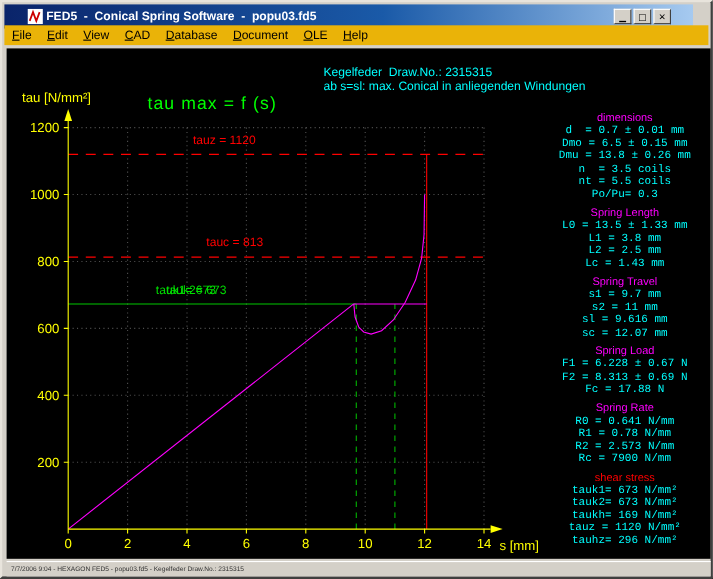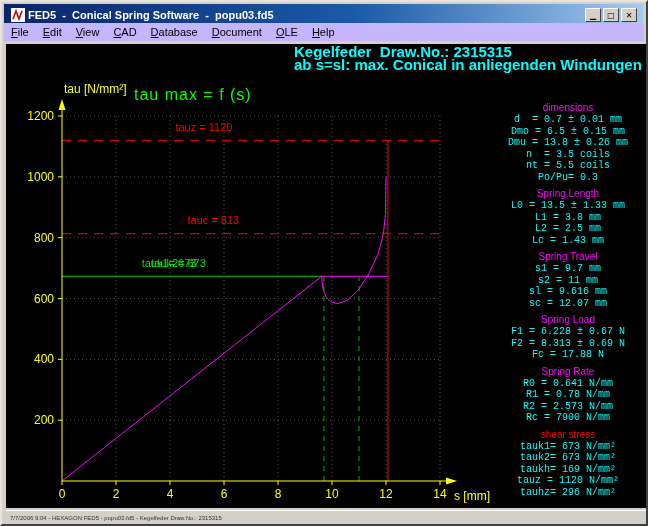--- a/index.html
+++ b/index.html
@@ -1,35 +1,35 @@
 <!DOCTYPE html>
 <html><head>
 <meta charset="utf-8">
 <style>
   * { margin:0; padding:0; box-sizing:border-box; }
   html,body { width:648px; height:526px; background:#000; font-family:"Liberation Sans", sans-serif; }
   .window { position:relative; width:648px; height:526px; background:#d4d0c8;
             border:2px solid; border-color:#e8e4dc #404040 #404040 #e8e4dc; }
-  .titlebar { position:absolute; left:2px; top:2px; right:3px; height:22px;
+  .titlebar { position:absolute; left:2px; top:2px; right:16px; height:22px;
               background:linear-gradient(90deg,#0a246a 0%,#1a5aa8 55%,#a6caf0 100%);
-              display:flex; align-items:center; padding:0 6px; }
+              display:flex; align-items:center; padding:0 20px; }
   .title-icon { width:14px; height:14px; margin:0 3px 0 1px; flex:0 0 auto; }
   .title-text { color:#fff; font-size:11px; font-weight:bold; white-space:pre; flex:1;
                 overflow:hidden; }
   .title-buttons { display:flex; gap:2px; }
   .tb-btn { width:16px; height:14px; background:#d4d0c8; padding:0;
             border:1px solid; border-color:#fff #404040 #404040 #fff;
             font-size:8px; line-height:11px; text-align:center; color:#000;
             font-family:"DejaVu Sans", sans-serif; }
   .menubar { position:absolute; left:2px; top:21px; right:2px; height:18px;
-             background:#c4b5fd; display:flex; align-items:center; font-size:11px; color:#000; }
+             background:#eab308; display:flex; align-items:center; font-size:11px; color:#000; }
   .menu-item { padding:2px 7px; }
   .client { position:absolute; left:4px; top:42px; width:640px; height:464px; background:#000; overflow:hidden; }
   #plot { position:absolute; left:0; top:0; }
-  .chart-annotation { position:absolute; left:288px; top:1px; font-size:15px; line-height:13px; white-space:pre;font-weight:bold; }
+  .chart-annotation { position:absolute; left:288px; top:16px; font-size:11px; line-height:13px; white-space:pre; }
   .ylabel { position:absolute; left:14px; top:38px; font-size:12px; }
   .chart-title { position:absolute; left:128px; top:42px; font-size:16px; font-weight:normal; letter-spacing:1px; }
   .panel { position:absolute; left:486px; top:58px; width:152px; font-size:10px; white-space:pre;text-align:center; }
   .panel-section { margin-bottom:5px; }
   .panel-title { line-height:12px; }
   .panel-line { line-height:11.5px; color:#00ffff;font-family:Liberation Mono, monospace; }
   .statusbar { position:absolute; left:4px; top:508px; width:640px; height:14px; background:#d4d0c8;
                font-size:6px; color:#333; display:flex; align-items:center; padding-left:4px;
                border-top:1px solid #fff; overflow:hidden; white-space:nowrap; }
 </style>
@@ -120,21 +120,21 @@
         <text x="48" y="136.83333333333337" fill="#ffff00" text-anchor="end" font-size="12" font-family="&quot;Liberation Sans&quot;, sans-serif">1000</text>
         <line x1="52" y1="72.00000000000006" x2="56" y2="72.00000000000006" stroke="#ffff00" stroke-width="1"></line>
         <text x="48" y="76.00000000000006" fill="#ffff00" text-anchor="end" font-size="12" font-family="&quot;Liberation Sans&quot;, sans-serif">1200</text>
         <text x="448" y="456" fill="#ffff00" text-anchor="start" font-size="12" font-family="&quot;Liberation Sans&quot;, sans-serif">s [mm]</text>
         <text x="169.4" y="86.60000000000002" fill="#ff0000" text-anchor="start" font-size="11" font-family="&quot;Liberation Sans&quot;, sans-serif">tauz = 1120</text>
         <text x="181.55" y="179.97916666666669" fill="#ff0000" text-anchor="start" font-size="11" font-family="&quot;Liberation Sans&quot;, sans-serif">tauc = 813</text>
         <text x="135.65" y="223.47500000000002" fill="#00dd00" text-anchor="start" font-size="11" font-family="&quot;Liberation Sans&quot;, sans-serif">tauk1= 673</text>
         <text x="145.1" y="223.47500000000002" fill="#00dd00" text-anchor="start" font-size="11" font-family="&quot;Liberation Sans&quot;, sans-serif">tauk2= 673</text>
       </svg>
     <div class="chart-annotation" style="color: rgb(0, 255, 255);"><div>Kegelfeder  Draw.No.: 2315315</div><div>ab s=sl: max. Conical in anliegenden Windungen</div></div>
-    <div class="ylabel" style="color: rgb(255, 255, 0); margin-left: 44px;">tau [N/mm²]</div>
+    <div class="ylabel" style="color: rgb(255, 255, 0);">tau [N/mm²]</div>
     <div class="chart-title" style="color: rgb(0, 255, 0);">tau max = f (s)</div>
     <div class="panel"><div class="panel-section"><div class="panel-title" style="color: rgb(255, 0, 255);">dimensions</div><div class="panel-line">d  = 0.7 ± 0.01 mm</div><div class="panel-line">Dmo = 6.5 ± 0.15 mm</div><div class="panel-line">Dmu = 13.8 ± 0.26 mm</div><div class="panel-line">n  = 3.5 coils</div><div class="panel-line">nt = 5.5 coils</div><div class="panel-line">Po/Pu= 0.3</div></div><div class="panel-section"><div class="panel-title" style="color: rgb(255, 0, 255);">Spring Length</div><div class="panel-line">L0 = 13.5 ± 1.33 mm</div><div class="panel-line">L1 = 3.8 mm</div><div class="panel-line">L2 = 2.5 mm</div><div class="panel-line">Lc = 1.43 mm</div></div><div class="panel-section"><div class="panel-title" style="color: rgb(255, 0, 255);">Spring Travel</div><div class="panel-line">s1 = 9.7 mm</div><div class="panel-line">s2 = 11 mm</div><div class="panel-line">sl = 9.616 mm</div><div class="panel-line">sc = 12.07 mm</div></div><div class="panel-section"><div class="panel-title" style="color: rgb(255, 0, 255);">Spring Load</div><div class="panel-line">F1 = 6.228 ± 0.67 N</div><div class="panel-line">F2 = 8.313 ± 0.69 N</div><div class="panel-line">Fc = 17.88 N</div></div><div class="panel-section"><div class="panel-title" style="color: rgb(255, 0, 255);">Spring Rate</div><div class="panel-line">R0 = 0.641 N/mm</div><div class="panel-line">R1 = 0.78 N/mm</div><div class="panel-line">R2 = 2.573 N/mm</div><div class="panel-line">Rc = 7900 N/mm</div></div><div class="panel-section"><div class="panel-title" style="color: rgb(255, 0, 0);">shear stress</div><div class="panel-line">tauk1= 673 N/mm²</div><div class="panel-line">tauk2= 673 N/mm²</div><div class="panel-line">taukh= 169 N/mm²</div><div class="panel-line">tauz = 1120 N/mm²</div><div class="panel-line">tauhz= 296 N/mm²</div></div></div>
   </div>
 
   <div class="statusbar">
     <span>7/7/2006 9:04 - HEXAGON FED5 - popu03.fd5 - Kegelfeder Draw.No.: 2315315</span>
   </div>
 
 </div>
 

